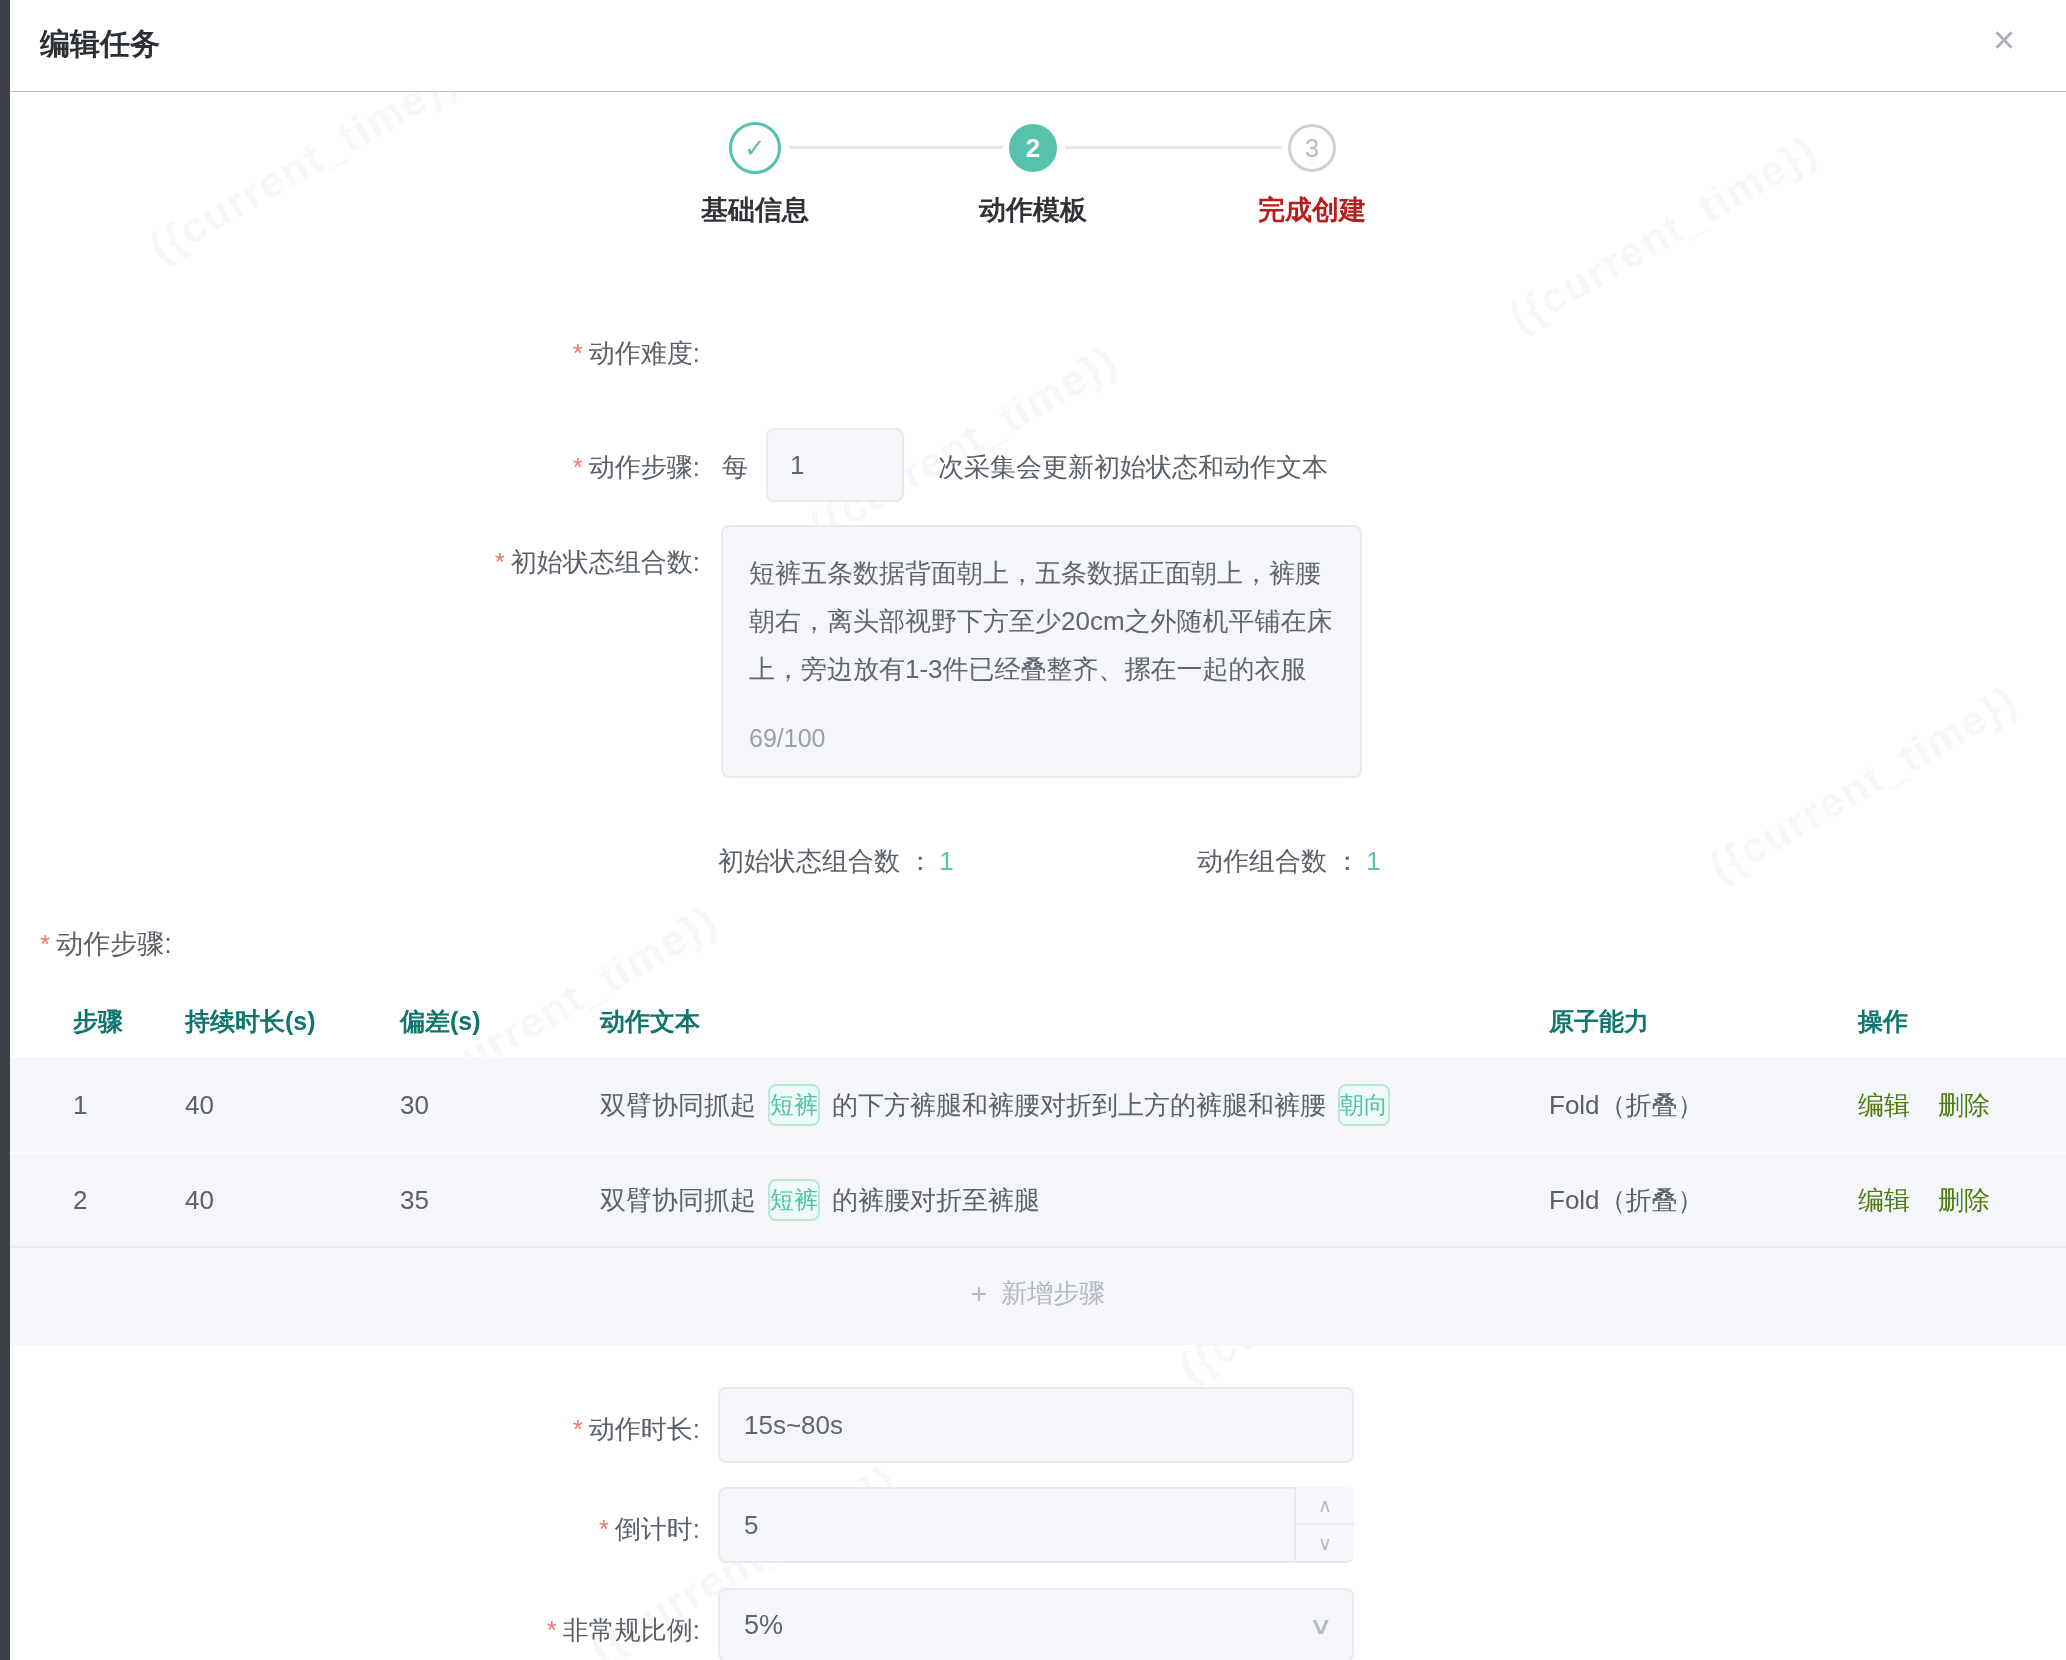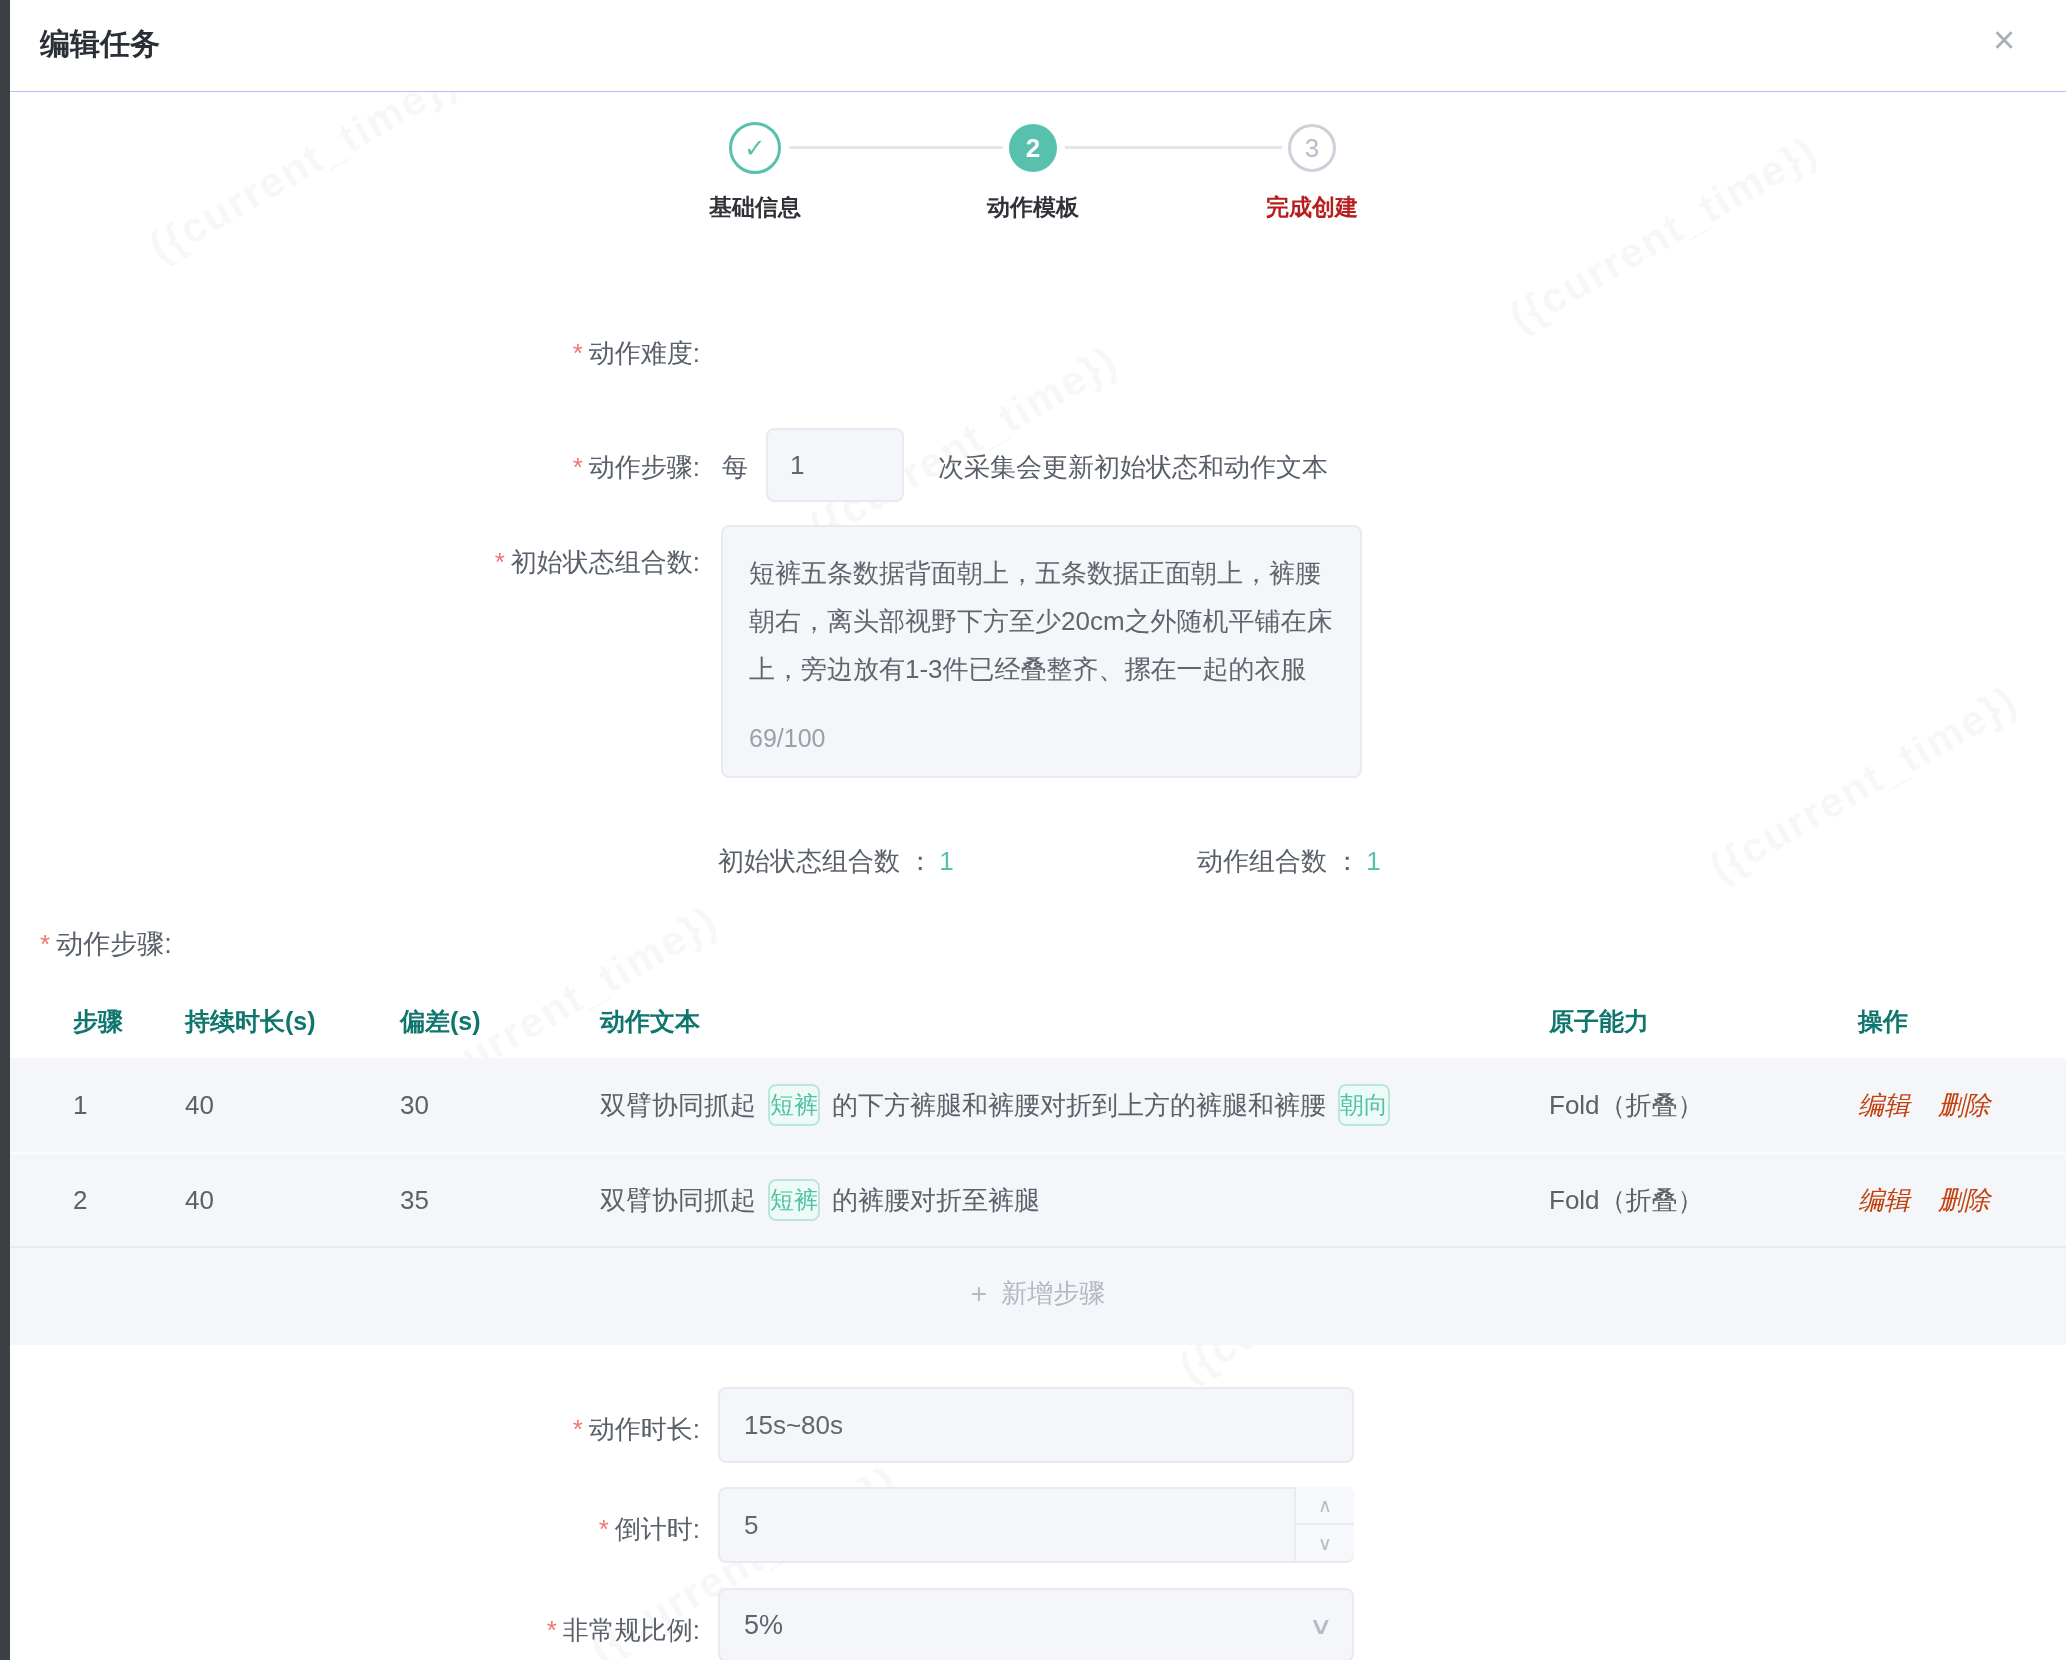--- a/index.html
+++ b/index.html
@@ -26,21 +26,21 @@
   .dlg-close { position:absolute; left:1966px; top:12px; width:56px; height:56px; font-size:38px; color:#a9aeb8;
     display:flex; align-items:center; justify-content:center; cursor:pointer; }
   
   .step-circle { position:absolute; border-radius:50%; display:flex; align-items:center; justify-content:center; }
   .sc-done   { left:719px; top:122px; width:52px; height:52px; border:3px solid #57c1ae; color:#57c1ae; font-size:26px; background:#fff; }
   .sc-active { left:999px; top:124px; width:48px; height:48px; background:#57c1ae; color:#fff; font-size:26px; font-weight:bold; }
   .sc-pending{ left:1278px; top:124px; width:48px; height:48px; border:3px solid #ccd0d8; color:#b7bcc6; font-size:26px; background:#fff; }
   .step-line { position:absolute; top:146px; height:3px; background:#e3e6ec; }
   .sl-1 { left:779px;  width:214px; }
   .sl-2 { left:1055px; width:217px; }
-  .step-label { position:absolute; top:192px; width:280px; text-align:center; font-size:23px; font-weight:bold; color:#2f3338; }
+  .step-label { position:absolute; top:192px; width:280px; text-align:center; font-size:27px; font-weight:bold; color:#2f3338; }
   .stl-1 { left:605px; } .stl-2 { left:883px; } .stl-3 { left:1162px; color:#b91c1c; }
   
   .req { color:#f2756f; margin-right:6px; font-size:26px; }
   .frm-label { position:absolute; left:0; width:690px; text-align:right; font-size:26px; color:#5a6069; white-space:nowrap; }
   .ctl { background:#f4f6f9; border:2px solid #e7eaf0; border-radius:8px; color:#60666d; font-size:26px;
          font-family:"Liberation Sans","DejaVu Sans",sans-serif; }
   
   .radio-row { position:absolute; left:714px; top:328px; display:flex; align-items:center; gap:64px; }
   .radio-item { display:flex; align-items:center; gap:14px; cursor:pointer; }
   .radio-dot { width:28px; height:28px; border-radius:50%; border:2px solid #d9dde3; background:#eef0f4; position:relative; }
@@ -59,21 +59,21 @@
   .combo .val { color:#57c1ae; margin-left:6px; }
   
   .sec-label { position:absolute; left:30px; top:926px; font-size:27px; color:#5a6069; }
   .tbl-grid { display:grid; grid-template-columns:112px 215px 200px 949px 309px auto; padding-left:63px; align-items:center; }
   .tbl-header { position:absolute; left:0; top:995px; width:100%; height:52px; font-weight:bold; color:#0f766e; font-size:25px; }
   .tbl-body { position:absolute; left:0; top:1058px; width:100%; height:287px; background:#f4f6f9; }
   .tbl-row { height:94px; font-size:26px; color:#5b6168; }
   .tbl-row + .tbl-row { border-top:2px solid #fbfcfe; }
   .cell-action { display:flex; align-items:center; flex-wrap:nowrap; white-space:nowrap; }
   .tag { border:2px solid #b9e8d8; background:#eefaf5; color:#50c3a7; font-size:24px; padding:3px 0; border-radius:8px; margin:0 12px; }
-  .op-link { color:#c2410c; margin-right:28px; cursor:pointer;font-style:italic; }
+  .op-link { color:#4d7c0f; margin-right:28px; cursor:pointer; }
   .add-row { height:93px; border-top:2px solid #e9ebf1; display:flex; align-items:center; justify-content:center;
              color:#b3b8c3; font-size:26px; cursor:pointer; }
   .add-row .plus { margin-right:14px; font-size:28px; }
   
   .inp-wide { position:absolute; left:708px; width:636px; height:76px; padding:10px 24px; }
   .lbl-duration { top:1412px; } .inp-duration { top:1387px; }
   .lbl-countdown { top:1512px; } .inp-countdown { top:1487px; }
   .lbl-unusual { top:1613px; } .inp-unusual { top:1588px; height:74px; display:flex; align-items:center; }
   .inp-wide input, .sc-input input { width:100%; height:100%; background:transparent; border:none; outline:none;
       font-size:26px; color:#60666d; font-family:inherit; }

